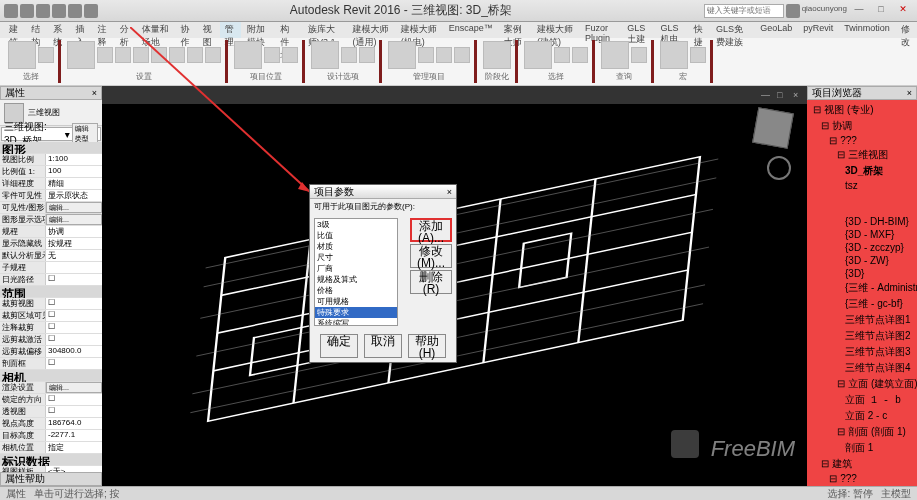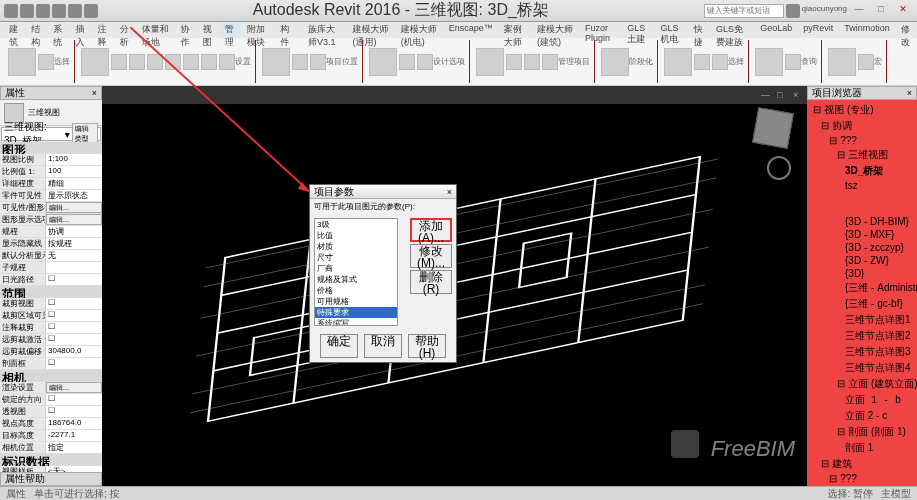--- a/index.html
+++ b/index.html
@@ -1,28 +1,28 @@
 <!DOCTYPE html>
 <html><head>
 <meta charset="utf-8">
 <style>
 *{margin:0;padding:0;box-sizing:border-box;font-family:"Microsoft YaHei",Arial,sans-serif;font-size:10px}
 body{background:#f0f0f0;width:917px;height:500px;overflow:hidden;position:relative}
 .titlebar{height:22px;background:linear-gradient(#e8e8e8,#d8d8d8);display:flex;align-items:center;justify-content:space-between;border-bottom:1px solid #999}
 .titlebar-left{display:flex;gap:2px;padding-left:4px}
-.titlebar-center{font-size:16px;color:#333}
+.titlebar-center{font-size:12px;color:#333}
 .titlebar-right{display:flex;gap:2px;padding-right:4px}
 .qat-icon{width:14px;height:14px;background:#888;border-radius:2px}
 .search-box{width:80px;height:14px;border:1px solid #aaa;background:#fff;font-size:8px;padding:0 2px}
 .win-btn{width:20px;height:14px;text-align:center;font-size:9px;color:#555}
 .menubar{height:16px;background:#e8e8e8;display:flex;padding-left:4px;gap:1px}
 .menu-item{padding:1px 5px;font-size:9px;color:#444;cursor:pointer}
 .menu-item.active{background:#d8e8f0}
 .ribbon{height:48px;background:#f5f5f5;border-bottom:1px solid #ccc;display:flex;padding:2px 4px;gap:2px}
-.ribbon-group{display:flex;flex-direction:row;align-items:center;border-right:1px solid #7f1d1d;padding:0 4px}
+.ribbon-group{display:flex;flex-direction:column;align-items:center;border-right:3px solid #7f1d1d;padding:0 4px}
 .ribbon-icons{display:flex;gap:2px;flex:1;align-items:center}
 .ribbon-icon{width:16px;height:16px;background:#d0d0d0;border:1px solid #bbb}
 .ribbon-icon.lg{width:28px;height:28px}
 .ribbon-label{font-size:8px;color:#666;padding:1px 0}
 .main{display:flex;height:400px}
 .left-panel{width:102px;background:#e8e8e8;display:flex;flex-direction:column}
 .panel-header{height:14px;background:#d8d8d8;border:1px solid #aaa;display:flex;align-items:center;justify-content:space-between;padding:0 4px;font-size:9px}
 .close-x{font-size:9px;cursor:pointer}
 .props-top{height:26px;background:#f0f0f0;display:flex;align-items:center;padding:2px 4px;gap:4px;border-bottom:1px solid #ccc}
 .cube-icon{width:20px;height:20px;background:#d0d0d0;border:1px solid #999}

